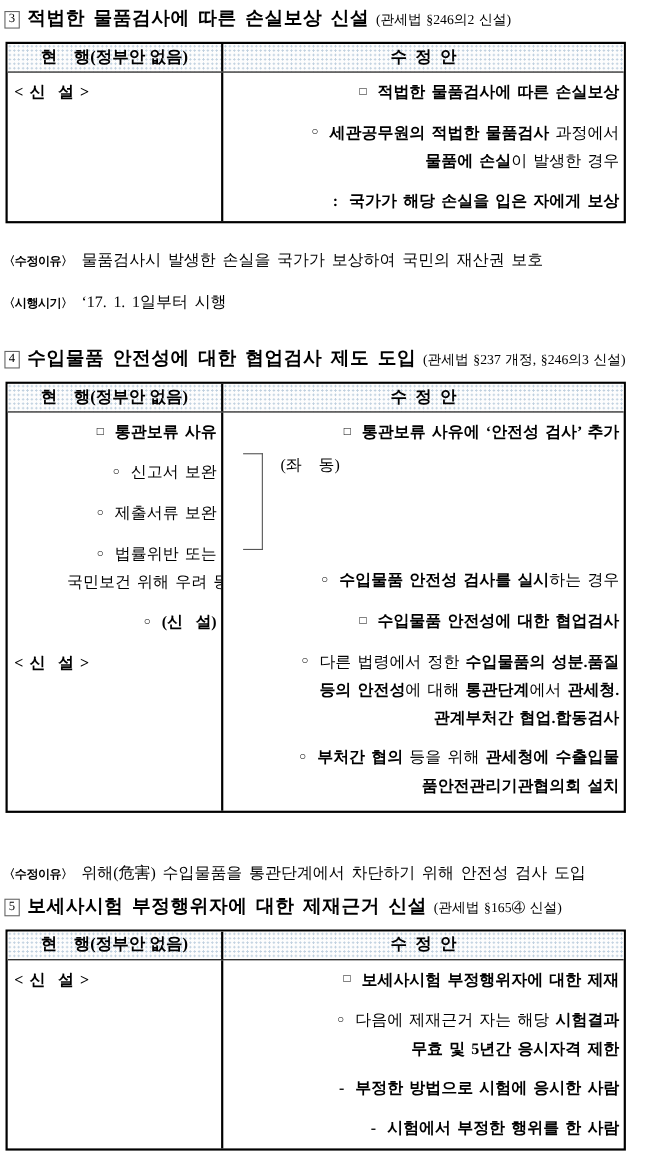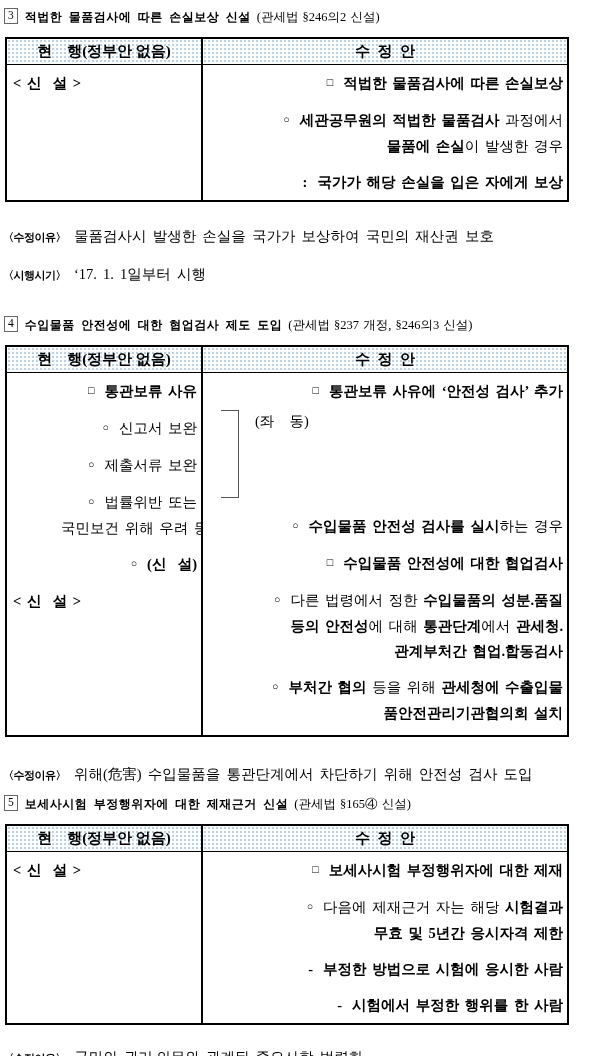--- a/index.html
+++ b/index.html
@@ -9,21 +9,21 @@
   *{margin:0;padding:0;box-sizing:border-box;}
   html,body{background:#fff;}
   body{width:600px;height:1056px;overflow:hidden;color:var(--ink);
        font-family:"Liberation Serif","DejaVu Serif",serif;}
   .page{width:600px;height:1056px;padding:5px 38px 0 5px;background:var(--paper);}
 
   
   .sec-title{display:flex;align-items:baseline;white-space:pre;line-height:24px;margin-left:-1px;}
   .numbox{display:inline-block;border:1px solid var(--numbox);font-size:11.5px;line-height:13px;
           padding:0 3px 1px;margin-right:7px;transform:translateY(-2px);font-weight:normal;}
-  .sec-title .t{font-weight:bold;font-size:12px;letter-spacing:.5px;word-spacing:3px;}
+  .sec-title .t{font-weight:bold;font-size:17px;letter-spacing:.5px;word-spacing:3px;}
   .sec-title .note{font-size:12.5px;margin-left:6px;word-spacing:1px;}
 
   
   .cmp-table{width:564px;border:2px solid var(--border);margin-top:8px;}
   .thead{display:flex;border-bottom:1.5px solid var(--border);
          background-color:#fdfdfd;
          background-image:radial-gradient(circle,var(--header-dot) 0.8px,transparent 0.9px);
          background-size:4px 4px;}
   .th{height:25px;line-height:24px;text-align:center;font-weight:bold;font-size:15px;white-space:pre;overflow:hidden;}
   .th.c1{width:196px;border-right:2px solid var(--border);}
@@ -53,21 +53,21 @@
   
   .footers{margin-top:22px;}
   .footer-line{line-height:24px;margin-top:13px;white-space:pre;margin-left:-2px;}
   .footer-line:first-child{margin-top:0;}
   .flabel{font-family:"Liberation Sans","DejaVu Sans",sans-serif;font-weight:bold;
           font-size:11px;letter-spacing:-0.5px;margin-right:8px;}
   .ftext{font-size:14.5px;word-spacing:2.5px;}
 
   
   .sec1{margin-top:26px;} .sec2{margin-top:5px;}
-  .sec1 .footers{margin-top:25px;} .sec2 .footers{margin-top:20px;}
+  .sec1 .footers{margin-top:43px;} .sec2 .footers{margin-top:20px;}
 </style>
 </head>
 <body>
 
 <div class="page">
 
   <section class="sec sec0">
     <div class="sec-title">
       <span class="numbox">3</span>
       <span class="t">적법한 물품검사에 따른 손실보상 신설</span>

